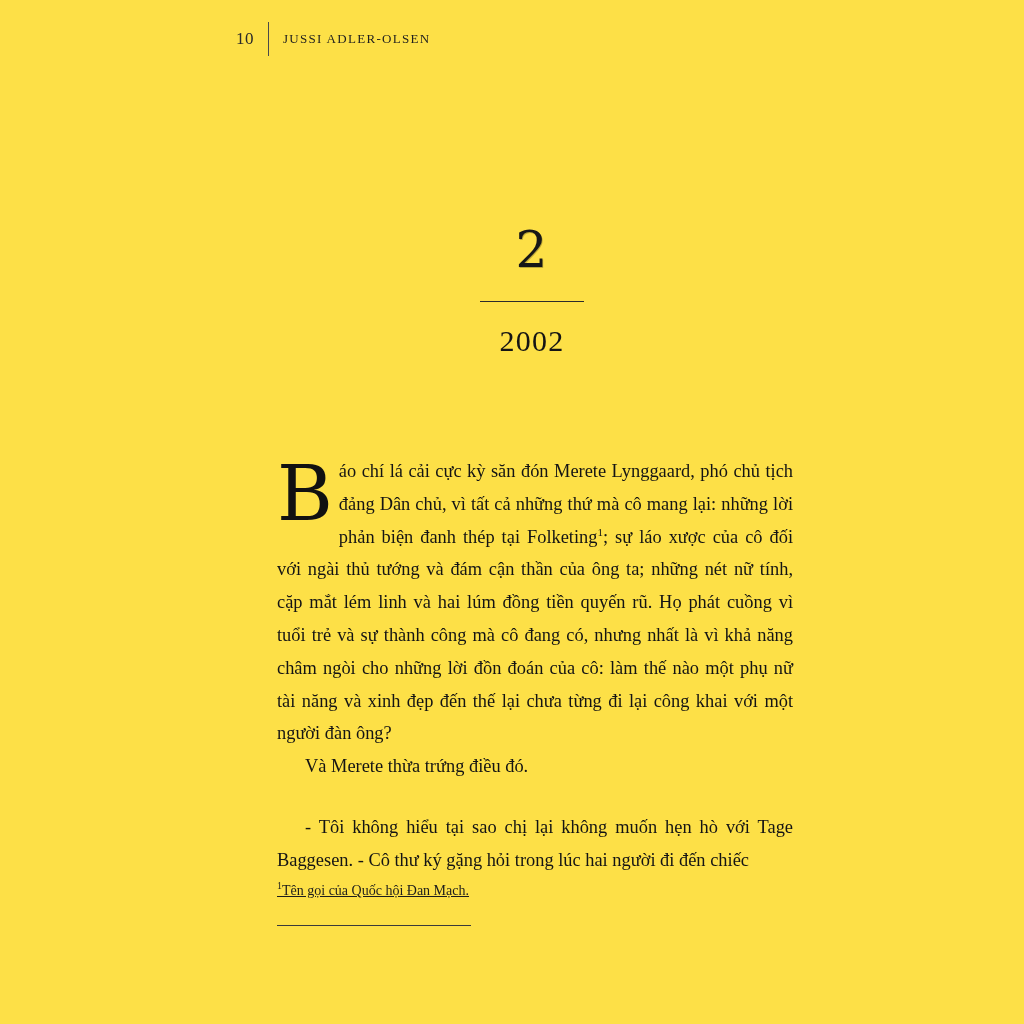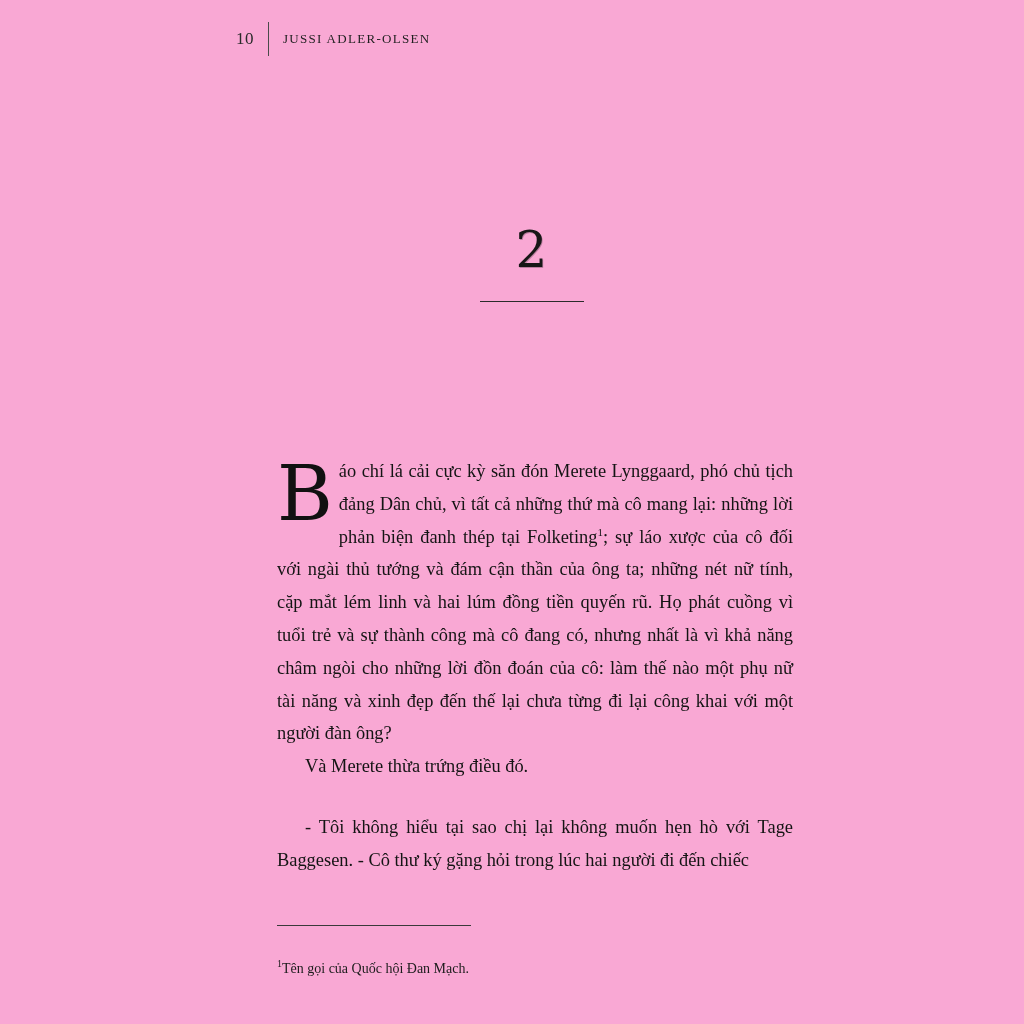--- a/index.html
+++ b/index.html
@@ -12,21 +12,21 @@
     height: 1024px;
     font-family: "Liberation Serif", serif;
     color: #1a1a1a;
     position: relative;
     overflow: hidden;
   }
 
   .page {
     position: absolute;
     inset: 0;
-    background: #f9a8d4;
+    background: #fde047;
   }
 
   
   .running-head {
     position: absolute;
     top: 22px;
     left: 236px;
     display: flex;
     align-items: center;
     height: 34px;
@@ -122,26 +122,27 @@
   .footnote-rule {
     position: absolute;
     top: 925px;
     left: 277px;
     width: 194px;
     height: 1px;
     background: #3a3a3a;
   }
   .footnote {
     position: absolute;
-    top: 959px;
+    top: 881px;
     left: 277px;
     width: 516px;
     font-size: 14px;
     line-height: 20px;
     color: #1c1c1c;
+    text-decoration: underline;
   }
   .footnote sup {
     font-size: 10px;
     vertical-align: super;
     line-height: 0;
   }
 </style>
 </head>
 <body>
 
@@ -149,20 +150,21 @@
 
   <div class="running-head">
     <span class="folio">10</span>
     <span class="head-rule"></span>
     <span class="head-title">JUSSI ADLER-OLSEN</span>
   </div>
 
   <div class="chapter-block">
     <div class="chapter-number">2</div>
     <div class="chapter-rule"></div>
+    <div class="chapter-year">2002</div>
   </div>
 
   <div class="body-text">
     <p class="dropcap-para">
       <span class="dropcap">B</span><span>áo chí lá cải cực kỳ săn đón Merete Lynggaard, phó chủ tịch đảng Dân chủ, vì tất cả những thứ mà cô mang lại: những lời phản biện đanh thép tại Folketing</span><sup class="fn">1</sup><span>; sự láo xược của cô đối với ngài thủ tướng và đám cận thần của ông ta; những nét nữ tính, cặp mắt lém linh và hai lúm đồng tiền quyến rũ. Họ phát cuồng vì tuổi trẻ và sự thành công mà cô đang có, nhưng nhất là vì khả năng châm ngòi cho những lời đồn đoán của cô: làm thế nào một phụ nữ tài năng và xinh đẹp đến thế lại chưa từng đi lại công khai với một người đàn ông?</span>
     </p>
     <p class="para-indent">Và Merete thừa trứng điều đó.</p>
     <p class="para-indent para-gap">- Tôi không hiểu tại sao chị lại không muốn hẹn hò với Tage Baggesen. - Cô thư ký gặng hỏi trong lúc hai người đi đến chiếc</p>
   </div>
 

